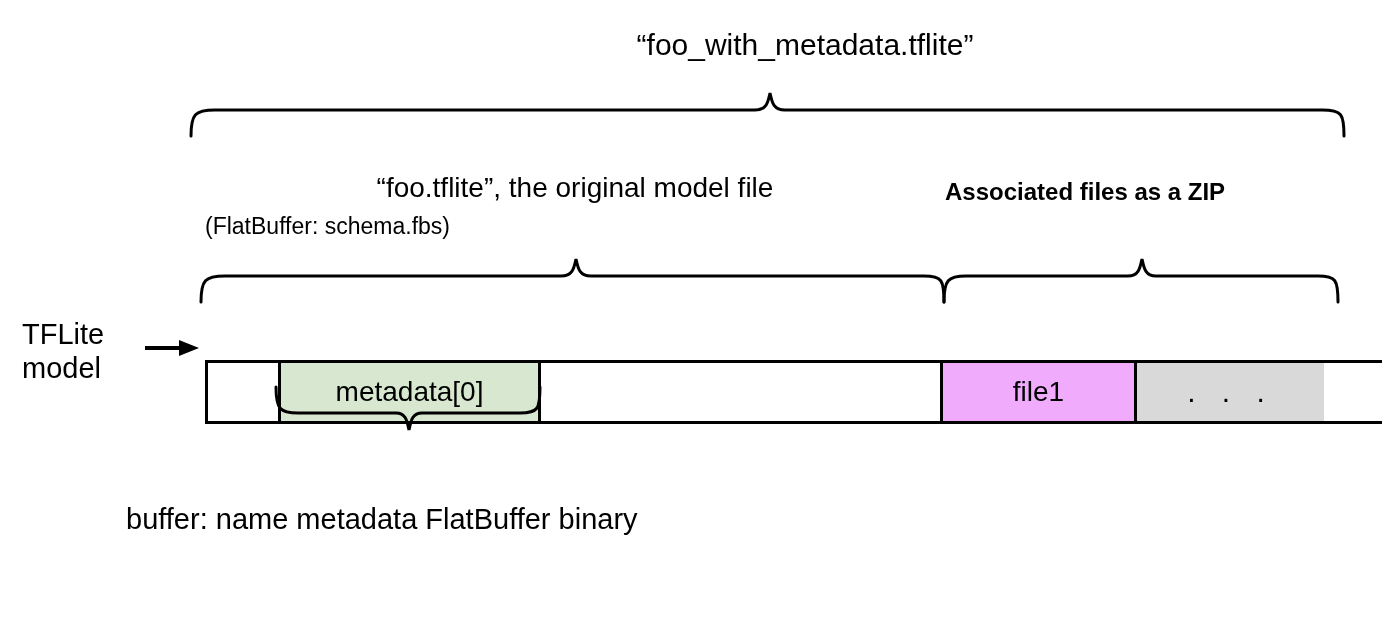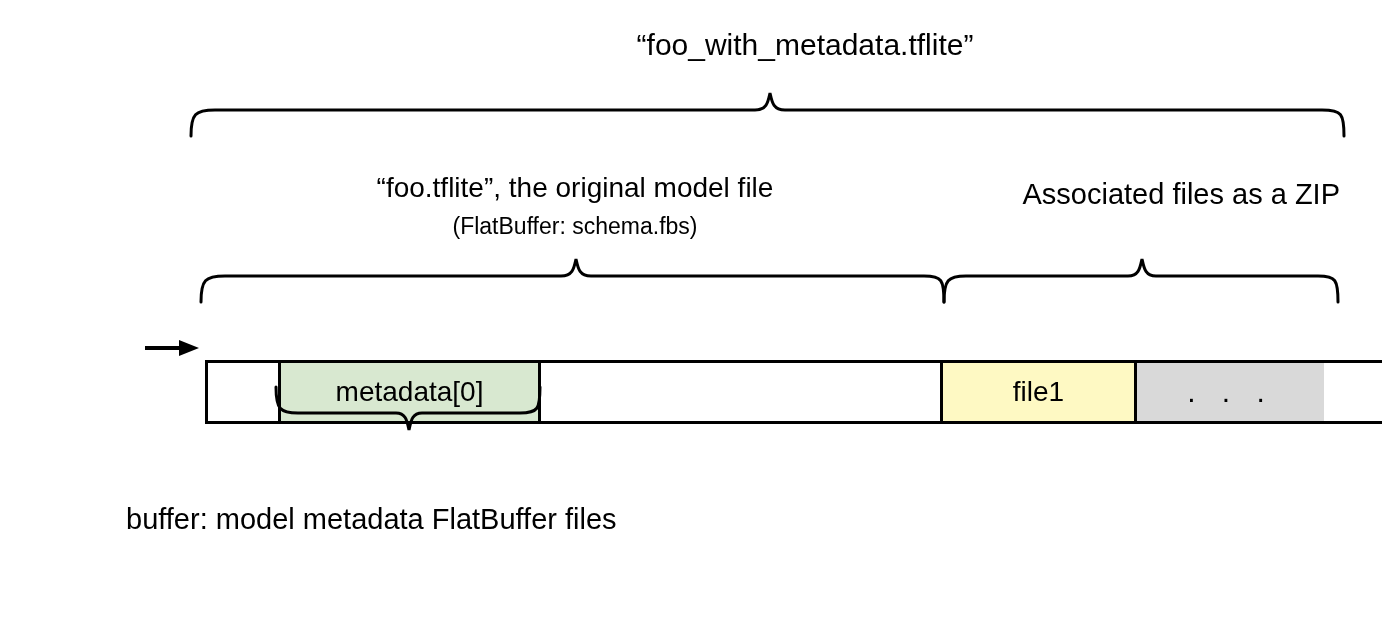--- a/index.html
+++ b/index.html
@@ -41,29 +41,29 @@
     left: 205px;
     top: 172px;
     width: 740px;
     text-align: center;
     font-size: 28px;
   }
   #model-caption-sub {
     left: 205px;
     top: 213px;
     width: 740px;
-    text-align: center;
     font-size: 23px;
   }
   #zip-caption {
     left: 945px;
     top: 178px;
     width: 395px;
-    text-align: right;
-    font-size: 29px;
+    text-align: left;
+    font-size: 24px;
+    font-weight: bold;
   }
 
   
   #tflite-label {
     left: 22px;
     top: 317px;
     font-size: 29px;
     line-height: 34px;
     white-space: pre-line;
   }
@@ -96,21 +96,21 @@
     display: flex;
     align-items: center;
     justify-content: center;
     font-size: 28px;
     color: #000;
   }
   .cell + .cell { border-left: 3px solid #000; }
   .cell-blank   { width: 70px;  background: #ffffff; }
   .cell-meta    { width: 260px; background: #d8e8d0; }
   .cell-rest    { width: 402px; background: #ffffff; }
-  .cell-file1   { width: 194px; background: #fef9c3; }
+  .cell-file1   { width: 194px; background: #f0abfc; }
   .cell-more    { width: 190px; background: #d9d9d9; }
   .dots { letter-spacing: 9px; font-size: 30px; }
 
   
   .brace { position: absolute; }
   #brace-top   { left: 185px; top: 92px;  }
   #brace-model { left: 195px; top: 258px; }
   #brace-zip   { left: 938px; top: 258px; }
   #brace-meta  { left: 270px; top: 385px; }
 
@@ -148,20 +148,22 @@
   <svg class="brace" id="brace-model" width="755" height="46" viewBox="0 0 755 46">
     <path d="M 6,44 C 6,22 10,18 30,18 L 366,18 C 378,18 379,10 381,1
              C 383,10 384,18 396,18 L 729,18 C 747,18 749,22 749,44" fill="none" stroke="#000" stroke-width="3" stroke-linecap="round"></path>
   </svg>
 
   <svg class="brace" id="brace-zip" width="406" height="46" viewBox="0 0 406 46">
     <path d="M 6,44 C 6,22 10,18 28,18 L 190,18 C 201,18 202,10 204,1
              C 206,10 207,18 218,18 L 380,18 C 398,18 400,22 400,44" fill="none" stroke="#000" stroke-width="3" stroke-linecap="round"></path>
   </svg>
 
+  <div class="txt" id="tflite-label">TFLite
+model</div>
 
   <div id="arrow-wrap">
     <svg width="56" height="20" viewBox="0 0 56 20">
       <line x1="0" y1="10" x2="36" y2="10" stroke="#000" stroke-width="4"></line>
       <polygon points="34,2 54,10 34,18" fill="#000"></polygon>
     </svg>
   </div>
 
   <div id="bar">
     <div class="cell cell-blank">
@@ -181,16 +183,16 @@
     </div>
   </div>
 
   <svg class="brace" id="brace-meta" width="276" height="48" viewBox="0 0 276 48">
     <path d="M 6,2 C 6,24 10,28 28,28 L 126,28 C 136,28 137,36 139,45
              C 141,36 142,28 152,28 L 250,28 C 268,28 270,24 270,2" fill="none" stroke="#000" stroke-width="3" stroke-linecap="round"></path>
   </svg>
 
   <div class="txt" id="meta-caption">
     <br>
-    <span>buffer: model metadata FlatBuffer files</span>
+    <span>buffer: name metadata FlatBuffer binary</span>
   </div>
 
 </div>
 
 </body></html>

